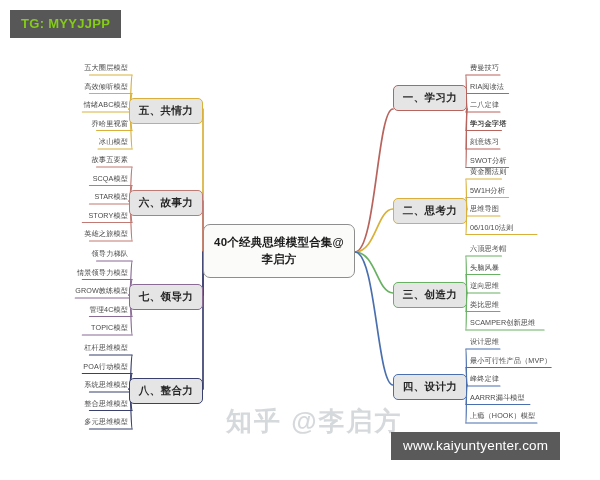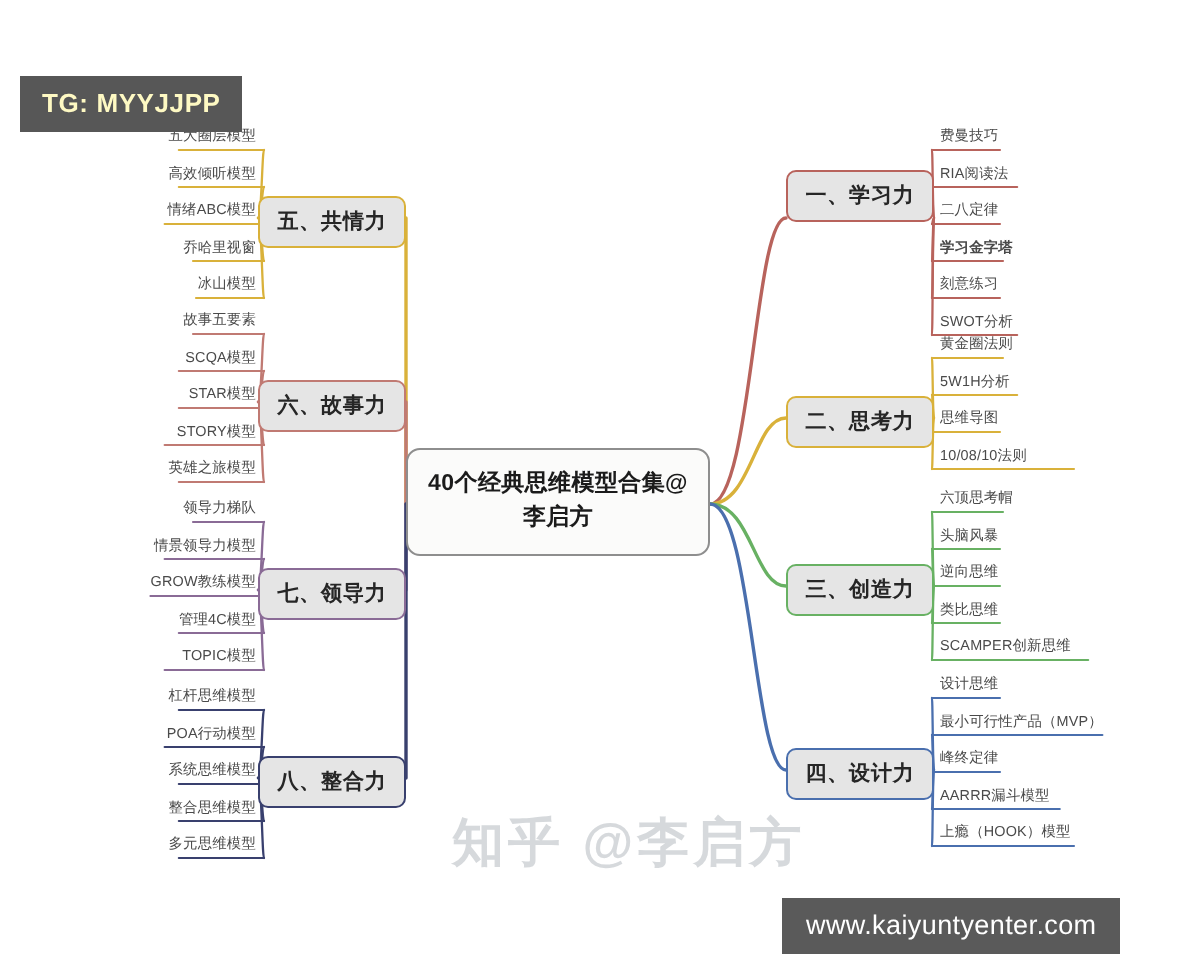--- a/index.html
+++ b/index.html
@@ -71,31 +71,30 @@
   }
   .leaf.right { text-align: left; }
   .leaf.left  { text-align: right; transform: translateX(-100%); }
 
   
   .tag-badge {
     position: absolute;
     left: 10px;
     top: 10px;
     background: #575757;
-    color: #fef9c3;
+    color: #84cc16;
     font-size: 13px;
     font-weight: bold;
     padding: 6px 11px 7px 11px;
     letter-spacing: 0.3px;
-    margin-top: 28px;
   }
   .url-badge {
     position: absolute;
     left: 391px;
-    top: 449px;
+    top: 432px;
     background: #5a5a5a;
     color: #ffffff;
     font-size: 13.5px;
     padding: 6px 12px 7px 12px;
     letter-spacing: 0.2px;
   }
   .zhihu-watermark {
     position: absolute;
     left: 226px;
     top: 404px;
@@ -219,21 +218,21 @@
   <div id="leaves-layer">
       <div class="leaf right" style="left: 470px; top: 64px;">费曼技巧</div>
       <div class="leaf right" style="left: 470px; top: 82.5px;">RIA阅读法</div>
       <div class="leaf right" style="left: 470px; top: 101px;">二八定律</div>
       <div class="leaf right" style="left: 470px; top: 119.5px; font-weight: bold;">学习金字塔</div>
       <div class="leaf right" style="left: 470px; top: 138px;">刻意练习</div>
       <div class="leaf right" style="left: 470px; top: 156.5px;">SWOT分析</div>
       <div class="leaf right" style="left: 470px; top: 168px;">黄金圈法则</div>
       <div class="leaf right" style="left: 470px; top: 186.5px;">5W1H分析</div>
       <div class="leaf right" style="left: 470px; top: 205px;">思维导图</div>
-      <div class="leaf right" style="left: 470px; top: 223.5px;">10/08/10法则</div>
+      <div class="leaf right" style="left: 470px; top: 223.5px;">06/10/10法则</div>
       <div class="leaf right" style="left: 470px; top: 245px;">六顶思考帽</div>
       <div class="leaf right" style="left: 470px; top: 263.5px;">头脑风暴</div>
       <div class="leaf right" style="left: 470px; top: 282px;">逆向思维</div>
       <div class="leaf right" style="left: 470px; top: 300.5px;">类比思维</div>
       <div class="leaf right" style="left: 470px; top: 319px;">SCAMPER创新思维</div>
       <div class="leaf right" style="left: 470px; top: 338px;">设计思维</div>
       <div class="leaf right" style="left: 470px; top: 356.5px;">最小可行性产品（MVP）</div>
       <div class="leaf right" style="left: 470px; top: 375px;">峰终定律</div>
       <div class="leaf right" style="left: 470px; top: 393.5px;">AARRR漏斗模型</div>
       <div class="leaf right" style="left: 470px; top: 412px;">上瘾（HOOK）模型</div>

